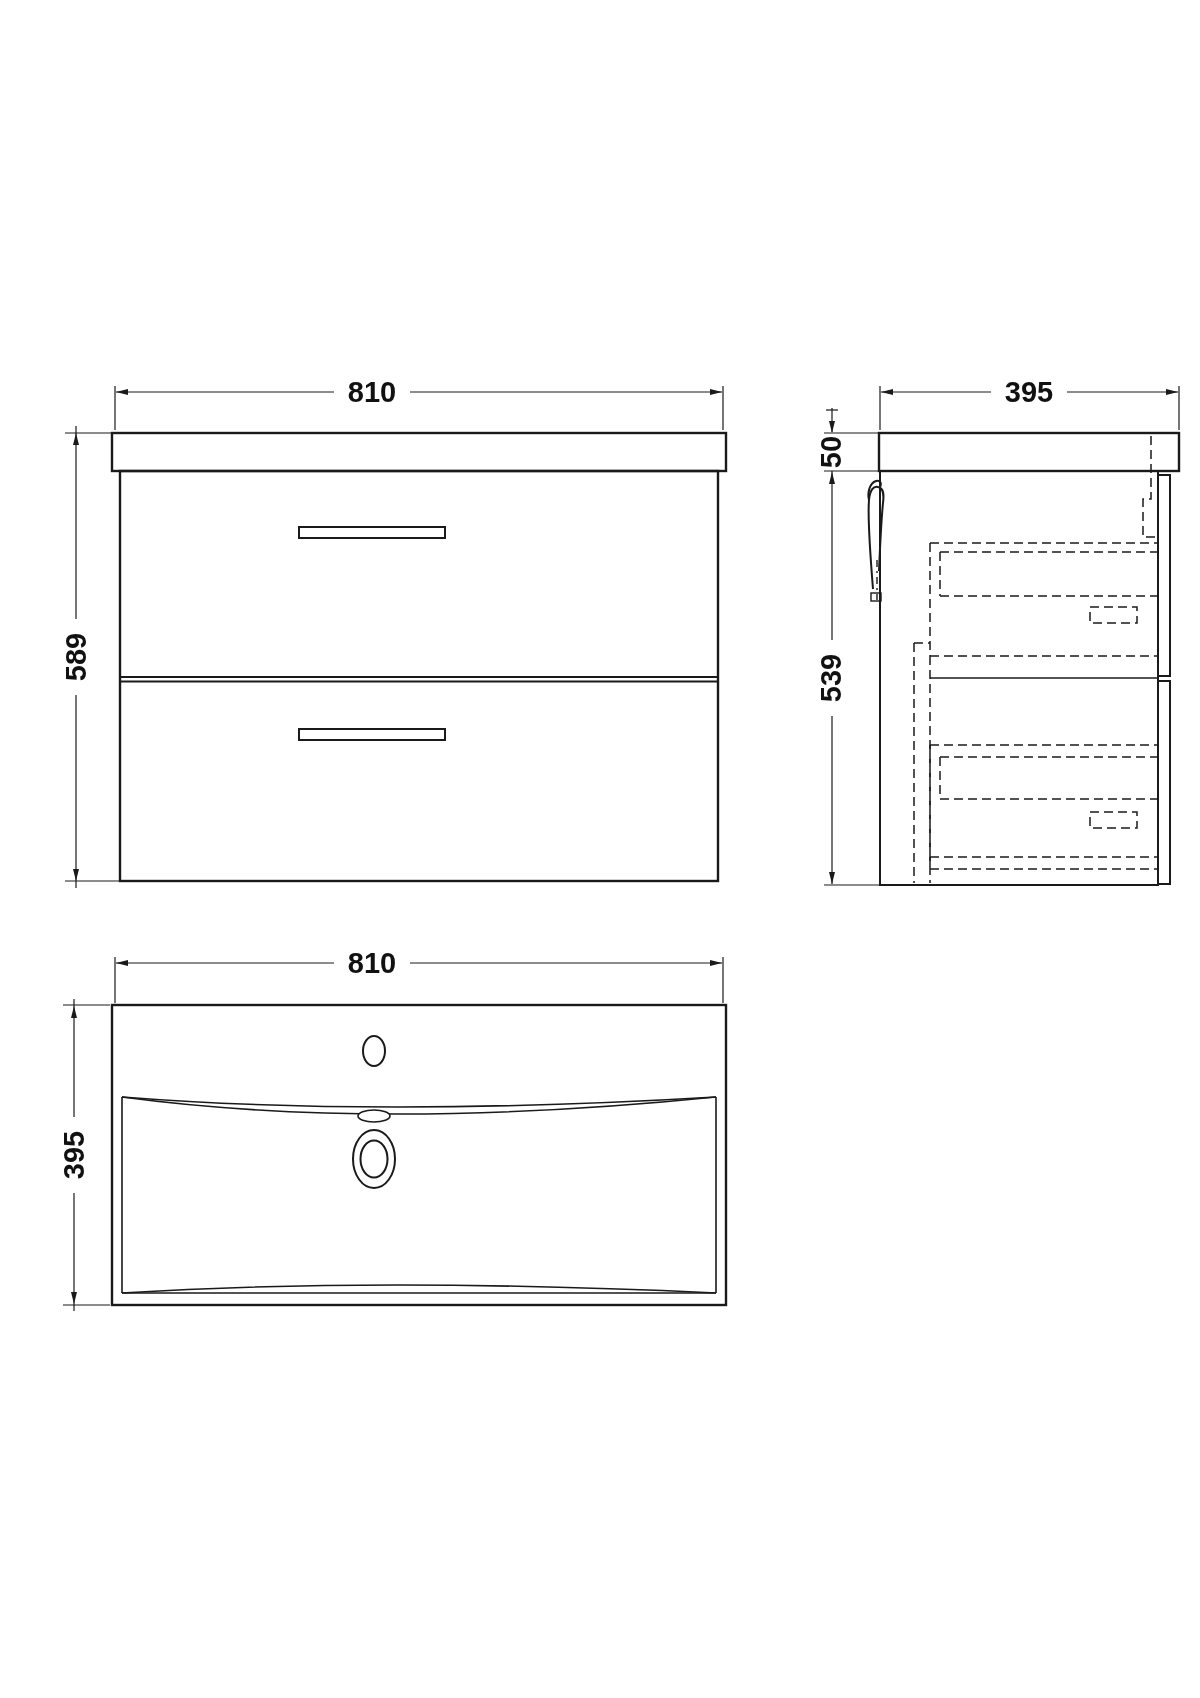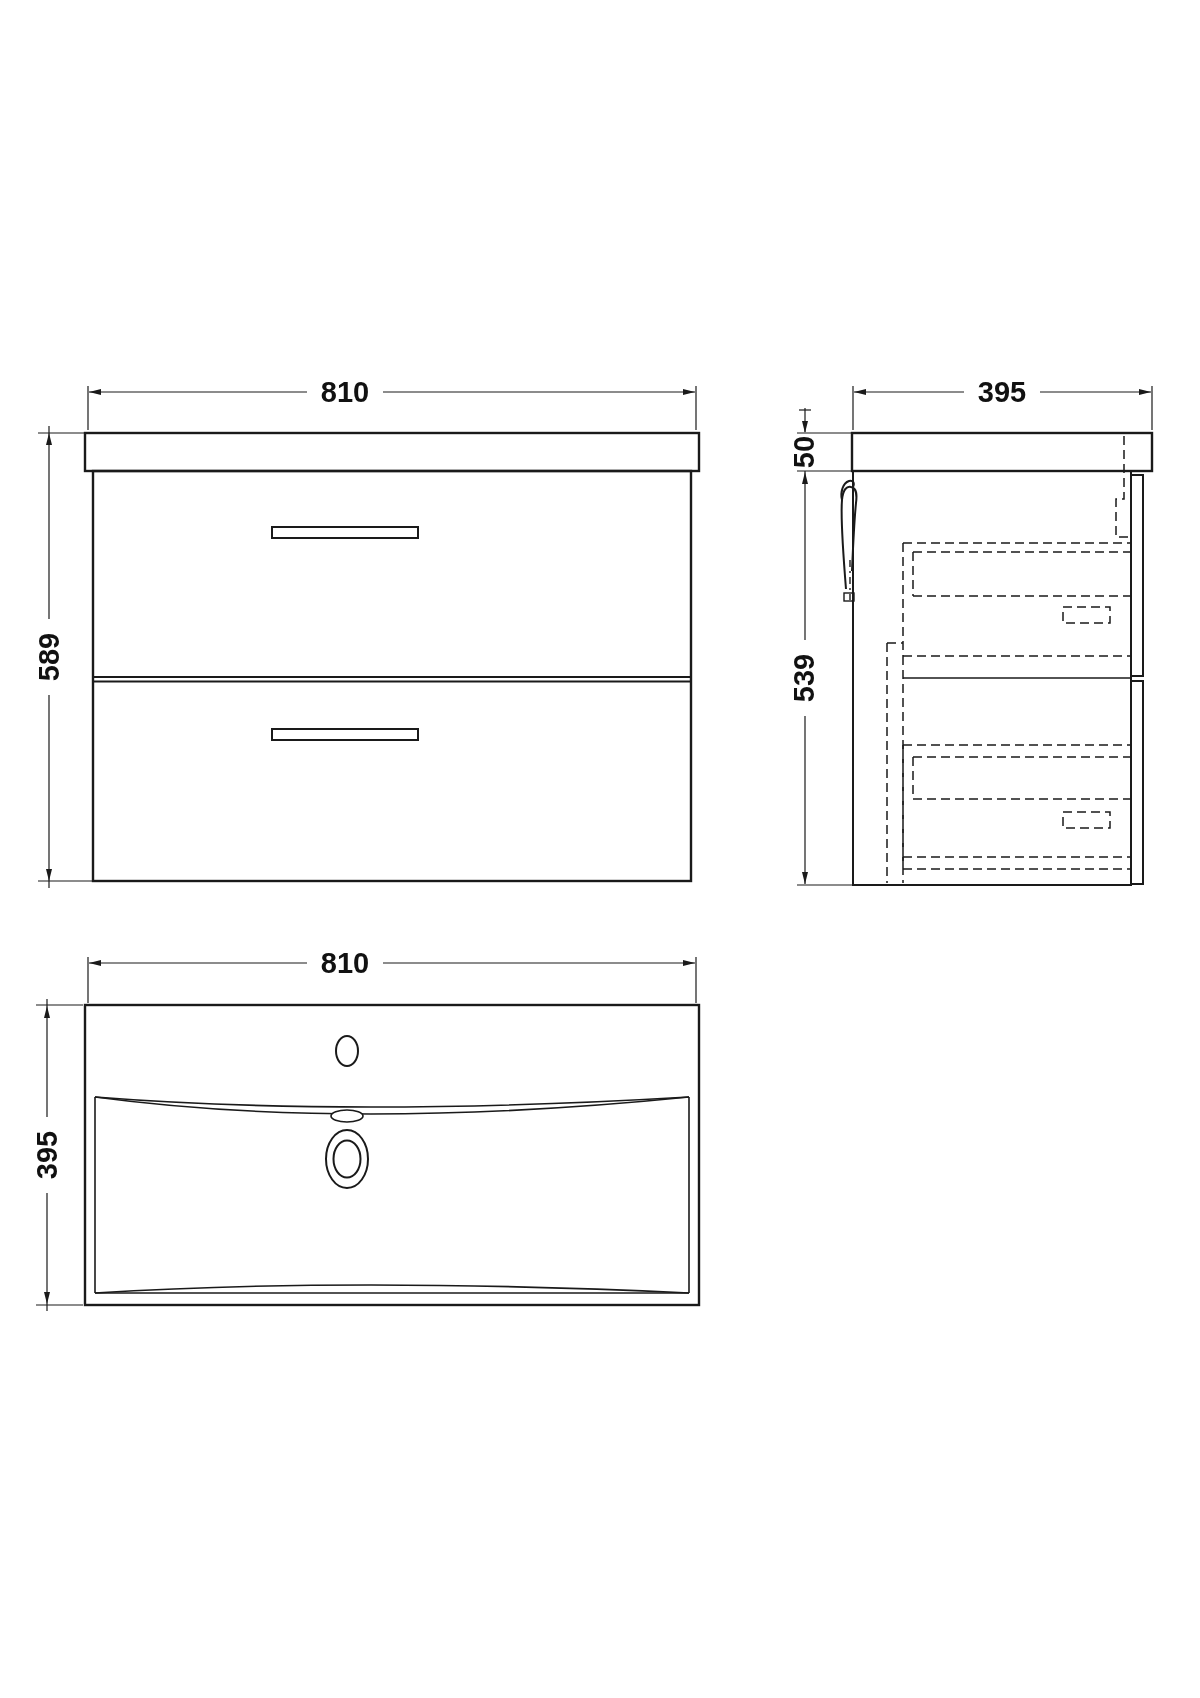--- a/index.html
+++ b/index.html
@@ -1,20 +1,21 @@
 <!DOCTYPE html>
 <html><head>
 <meta charset="utf-8">
 <style>
   html,body{margin:0;padding:0;background:#ffffff;}
   .sheet{
     position:relative;
     width:984px;height:1698px;
     background:#ffffff;
     font-family:"Liberation Sans", sans-serif;
+    padding-left:27px;
   }
   svg{display:block;}
   .dim-text{
     font-family:"Liberation Sans", sans-serif;
     font-weight:bold;
     font-size:29px;
     fill:#111111;
   }
 </style>
 </head>

